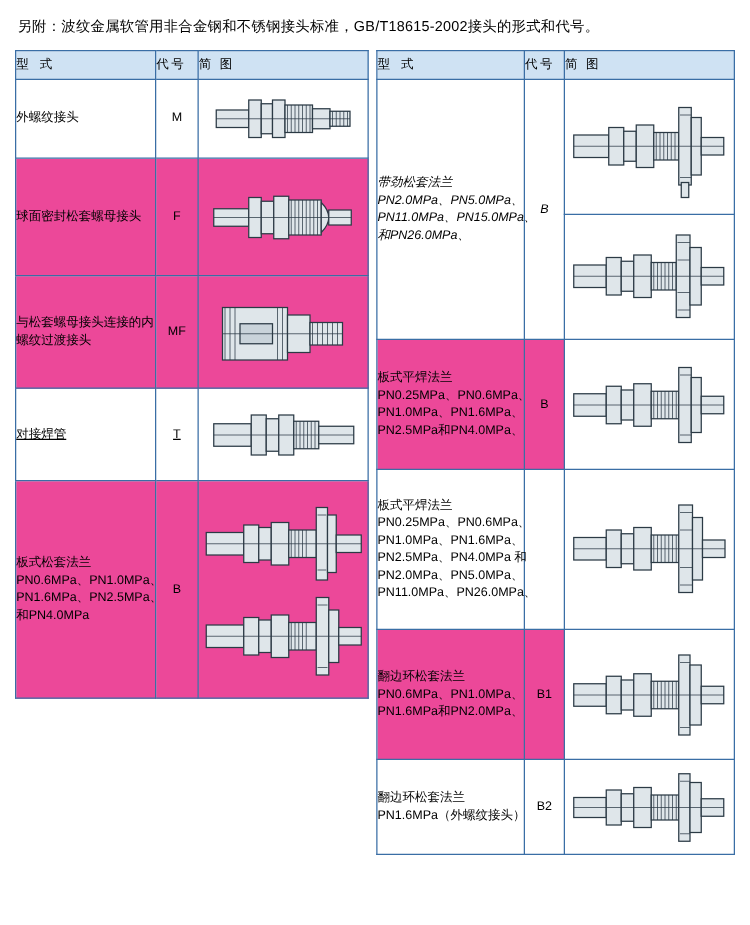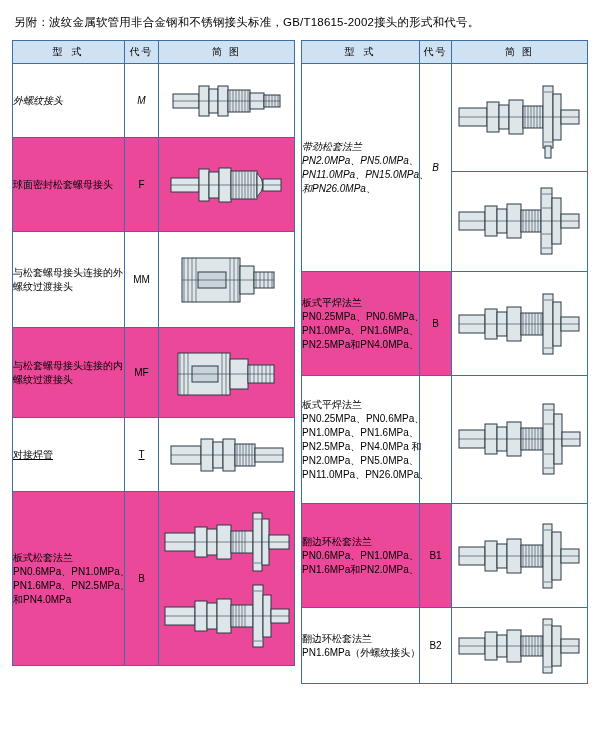--- a/index.html
+++ b/index.html
@@ -43,21 +43,21 @@
     vertical-align: middle;
     font-size: 10px;
     line-height: 14px;
   }
   thead th {
     background: #cfe2f3;
     height: 22px;
     font-weight: normal;
     font-size: 10.5px;
     letter-spacing: 3px;
-    text-align: center;
+    text-align: left;
   }
   thead th.code-h, thead th.fig-h {
     letter-spacing: 2px;
   }
   .cell-text {
     padding: 6px 7px;
     text-align: left;
   }
   .code {
     text-align: center;
@@ -105,21 +105,21 @@
           <col class="lt-c3">
       </colgroup>
       <thead>
         <tr>
           <th>型        式</th>
           <th class="code-h">代号</th>
           <th class="fig-h">简    图</th>
         </tr>
       </thead>
       <tbody>
-        <tr style="height:74px;font-style:italic;">
+        <tr style="height:63px;">
           <td class="cell-text">外螺纹接头</td>
           <td class="code">M</td>
           <td>
             <div class="figwrap">
               <svg class="fig" width="120" height="56" viewBox="0 0 120 56">
                 <g fill="#dfe6ea" stroke="#2b3a45" stroke-width="1">
                   <rect x="6" y="21" width="26" height="14"></rect>
                   <rect x="32" y="13" width="10" height="30"></rect>
                   <rect x="42" y="16" width="9" height="24"></rect>
                   <rect x="51" y="13" width="10" height="30"></rect>
@@ -147,41 +147,20 @@
                   <rect x="32" y="14" width="10" height="32"></rect>
                   <rect x="42" y="17" width="10" height="26"></rect>
                   <rect x="52" y="13" width="12" height="34"></rect>
                   <rect x="64" y="16" width="26" height="28"></rect>
                   <path d="M90 18 q12 12 0 24 z"></path>
                   <rect x="96" y="24" width="18" height="12"></rect>
                 </g>
                 <g stroke="#2b3a45" stroke-width="0.6" fill="none">
                   <path d="M4 30 H114"></path>
                   <path d="M66 16 v28 M69 16 v28 M72 16 v28 M75 16 v28 M78 16 v28 M81 16 v28 M84 16 v28 M87 16 v28"></path>
-                </g>
-              </svg>
-            </div>
-          </td>
-        </tr>
-        <tr style="height:96px;">
-          <td class="cell-text">与松套螺母接头连接的外螺纹过渡接头</td>
-          <td class="code">MM</td>
-          <td>
-            <div class="figwrap">
-              <svg class="fig" width="118" height="64" viewBox="0 0 118 64">
-                <g fill="#dfe6ea" stroke="#2b3a45" stroke-width="1">
-                  <rect x="14" y="10" width="58" height="44"></rect>
-                  <rect x="72" y="18" width="14" height="28"></rect>
-                  <rect x="86" y="24" width="20" height="16"></rect>
-                  <rect x="30" y="24" width="28" height="16" fill="#c9d3da"></rect>
-                </g>
-                <g stroke="#2b3a45" stroke-width="0.6" fill="none">
-                  <path d="M14 32 H106"></path>
-                  <path d="M16 10 v44 M20 10 v44 M24 10 v44 M28 10 v44 M62 10 v44 M66 10 v44 M70 10 v44"></path>
-                  <path d="M88 24 v16 M92 24 v16 M96 24 v16 M100 24 v16 M104 24 v16"></path>
                 </g>
               </svg>
             </div>
           </td>
         </tr>
         <tr class="tint" style="height:90px;">
           <td class="cell-text">与松套螺母接头连接的内螺纹过渡接头</td>
           <td class="code">MF</td>
           <td>
             <div class="figwrap">

